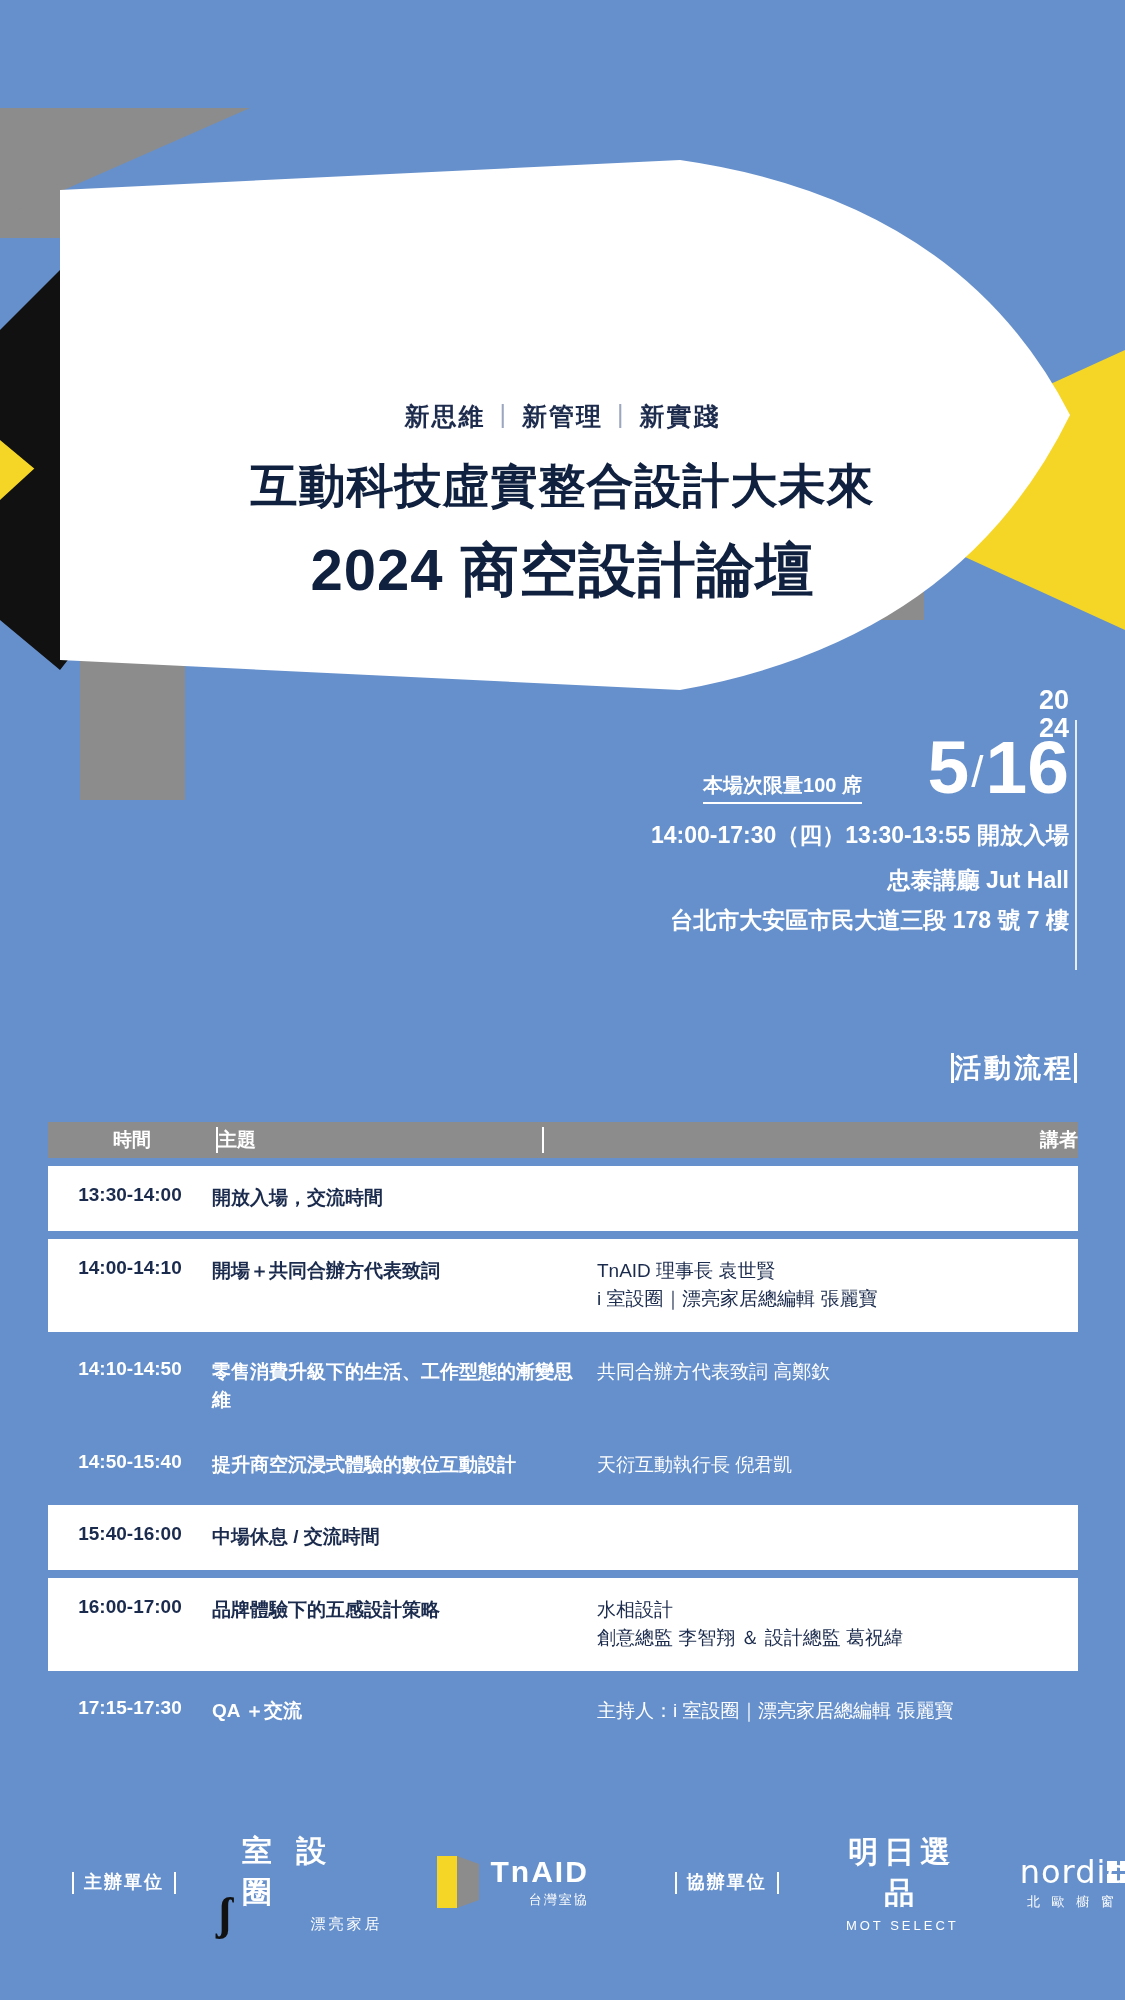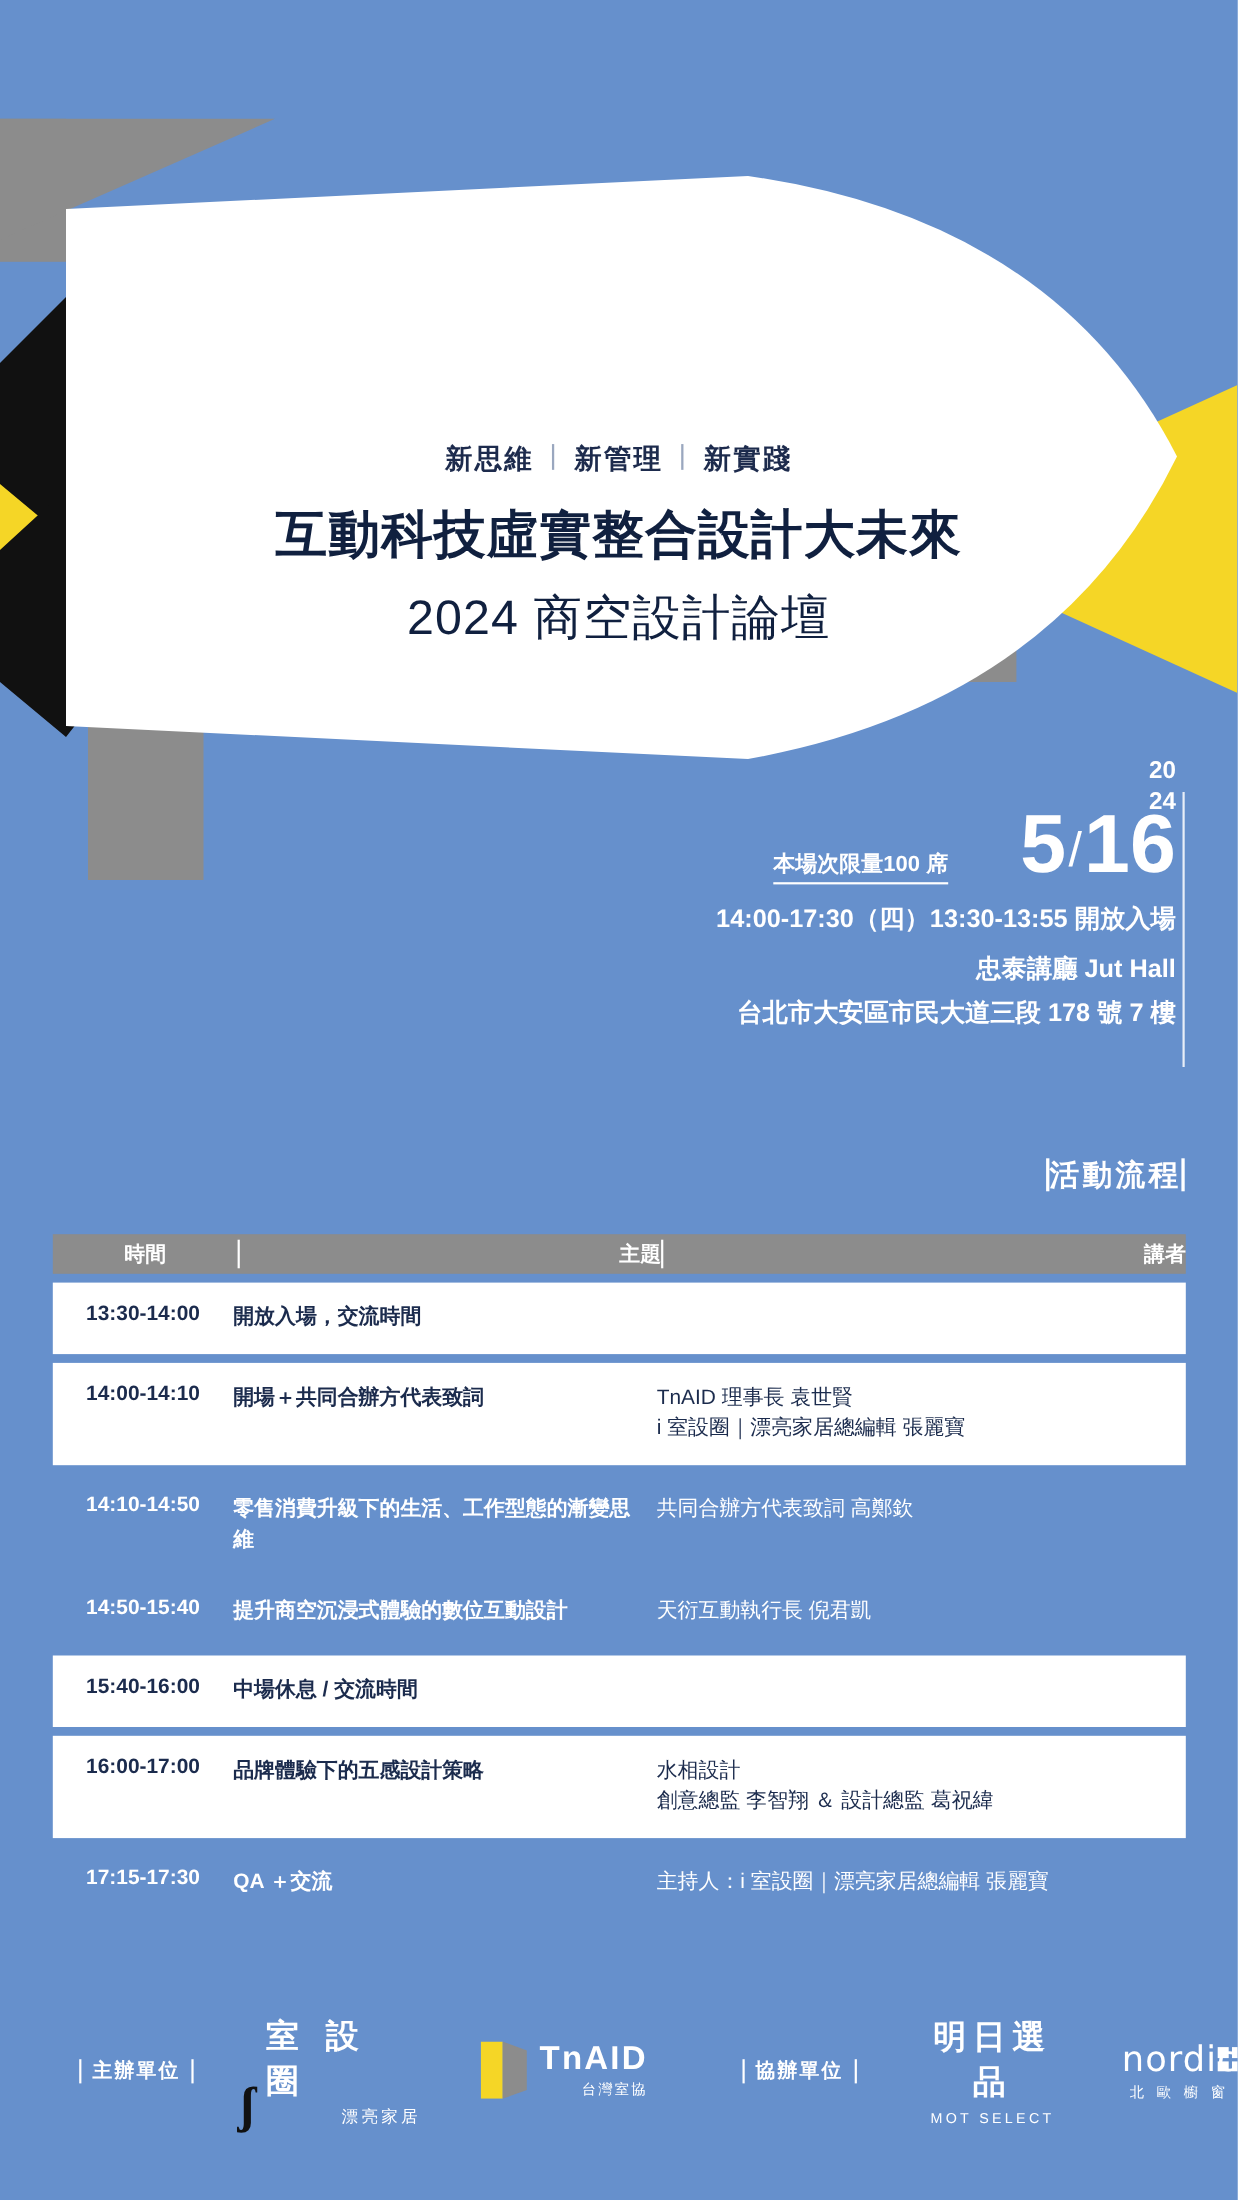--- a/index.html
+++ b/index.html
@@ -57,30 +57,30 @@
   .kicker {
     font-size:25px; font-weight:700; letter-spacing:2px; color:#1d2b4d;
     display:flex; justify-content:center; gap:0px; align-items:flex-start;
   }
   .kicker span.k { padding:0 14px; }
   .kicker span.sep { color:#9aa7bf; font-weight:400; }
   .title-1 {
     margin-top:22px; font-size:47px; font-weight:700; letter-spacing:1px; color:#10203f;
   }
   .title-2 {
-    margin-top:14px; font-size:44px; font-weight:400; letter-spacing:1px; color:#10203f;
+    margin-top:14px; font-size:58px; font-weight:700; letter-spacing:1px; color:#10203f;
   }
 
   
   .datebox {
     position:absolute; right:48px; top:700px; width:740px; text-align:right; color:#fff;
   }
   .year {
     position:absolute; right:8px; top:-14px;
-    font-size:22px; line-height:28px; font-weight:600; color:#ffffff; text-align:center;
+    font-size:27px; line-height:28px; font-weight:600; color:#ffffff; text-align:center;
   }
   .bigdate {
     position:absolute; right:8px; top:28px;
     font-size:75px; font-weight:700; line-height:78px; color:#ffffff;
   }
   .bigdate .slash { font-size:44px; font-weight:400; vertical-align:6px; padding:0 2px; }
   .limit {
     position:absolute; right:215px; top:72px;
     font-size:20px; font-weight:600; color:#ffffff;
     border-bottom:2px solid #ffffff; padding-bottom:3px;
@@ -111,21 +111,21 @@
 
   
   .table {
     position:absolute; left:48px; top:1122px; width:1030px;
   }
   .thead {
     display:flex; background:#8c8c8c; color:#ffffff; height:36px; align-items:center;
     font-size:19px; font-weight:700;
   }
   .thead .c1 { width:170px; text-align:center; border-right:2px solid #ffffff; }
-  .thead .c2 { width:385px; text-align:right; border-right:2px solid #ffffff; }
+  .thead .c2 { width:326px; text-align:left; border-right:2px solid #ffffff; }
   .thead .c3 { flex:1; text-align:right; }
 
   .row {
     display:flex; align-items:flex-start; padding:18px 0 18px 0;
     font-size:19px;
   }
   .row.white { background:#ffffff; color:#1b2b4d; }
   .row.blue  { background:transparent; color:#ffffff; }
   .row .time { width:164px; text-align:center; font-weight:700; font-size:19px; white-space:nowrap; }
   .row .topic { width:385px; padding-right:22px; font-weight:700; line-height:1.5; }

